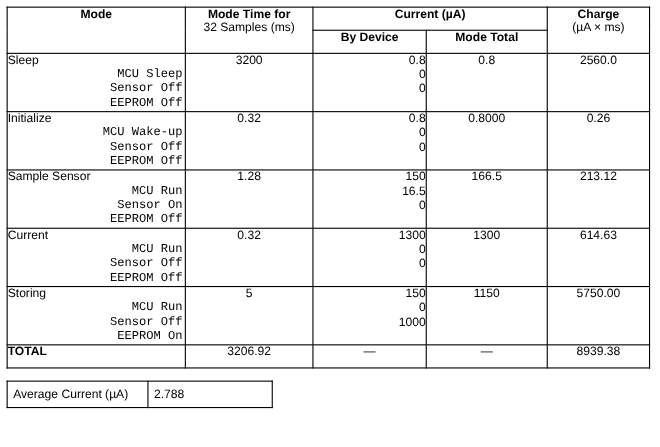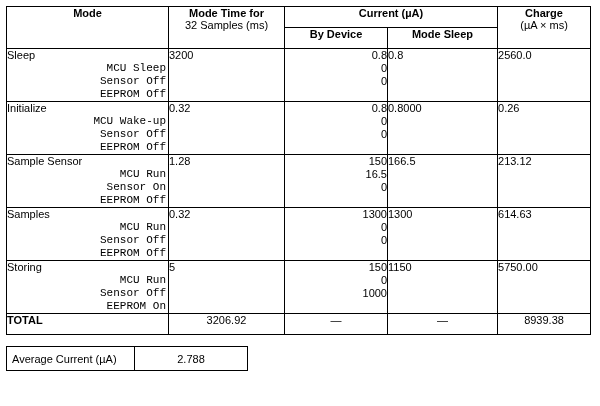--- a/index.html
+++ b/index.html
@@ -60,20 +60,21 @@
     line-height: 13px;
   }
   .modecell .lines {
     text-align: right;
     line-height: 13px;
     font-size: 11px;
     padding-right: 2px;
     font-family: Liberation Mono, monospace;
   }
   .num-center {
+    text-align: center;
     vertical-align: middle;
     font-size: 11px;
     height: 52px;
   }
   .num-right {
     text-align: right;
     vertical-align: top;
     font-size: 11px;
     padding: 16px 8px 3px 2px;
     line-height: 13px;
@@ -103,21 +104,21 @@
     table-layout: fixed;
   }
   table.avg td {
     border: 1px solid #000000;
     font-size: 11px;
     height: 19px;
     padding: 2px 5px;
     vertical-align: middle;
   }
   .avg-label { width: 117px; text-align: left; margin-left: 23px; }
-  .avg-val { width: 102px; text-align: center; }
+  .avg-val { width: 102px; }
 
   .col-mode { width: 162px; }
   .col-time { width: 116px; }
   .col-bydev { width: 103px; }
   .col-modetotal { width: 110px; }
   .col-charge { width: 93px; }
 </style>
 </head>
 <body>
 
@@ -139,21 +140,21 @@
           <span class="sub">32 Samples (ms)</span>
         </th>
         <th class="hdr" colspan="2">Current (µA)</th>
         <th class="hdr" rowspan="2">
           <span>Charge</span>
           <span class="sub">(µA × ms)</span>
         </th>
       </tr>
       <tr class="hdr-row2">
         <th class="hdr">By Device</th>
-        <th class="hdr">Mode Sleep</th>
+        <th class="hdr">Mode Total</th>
       </tr>
     </thead>
     <tbody>
 
       <tr>
         <td class="modecell">
           <div class="title">Sleep</div>
           <div class="lines">
             <div>MCU Sleep</div>
             <div>Sensor Off</div>
@@ -203,21 +204,21 @@
           <span class="l">150</span>
           <span class="l">16.5</span>
           <span class="l">0</span>
         </td>
         <td class="num-center">166.5</td>
         <td class="num-center">213.12</td>
       </tr>
 
       <tr>
         <td class="modecell">
-          <div class="title">Samples</div>
+          <div class="title">Current</div>
           <div class="lines">
             <div>MCU Run</div>
             <div>Sensor Off</div>
             <div>EEPROM Off</div>
           </div>
         </td>
         <td class="num-center">0.32</td>
         <td class="num-right">
           <span class="l">1300</span>
           <span class="l">0</span>

